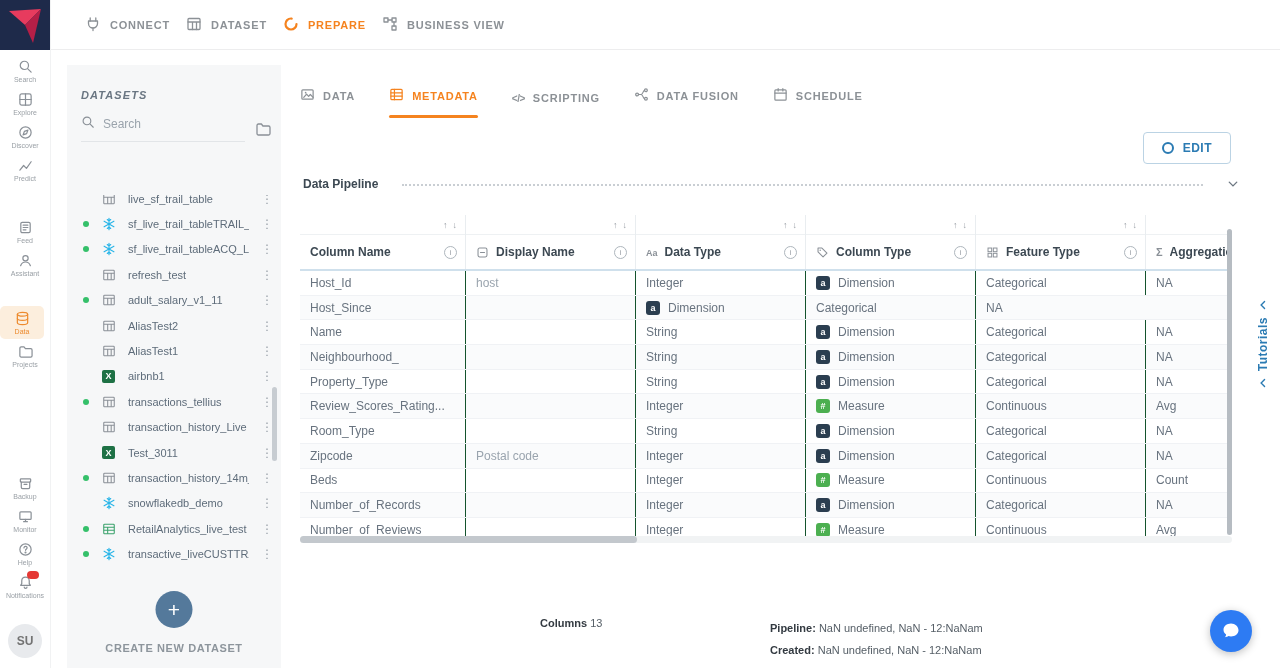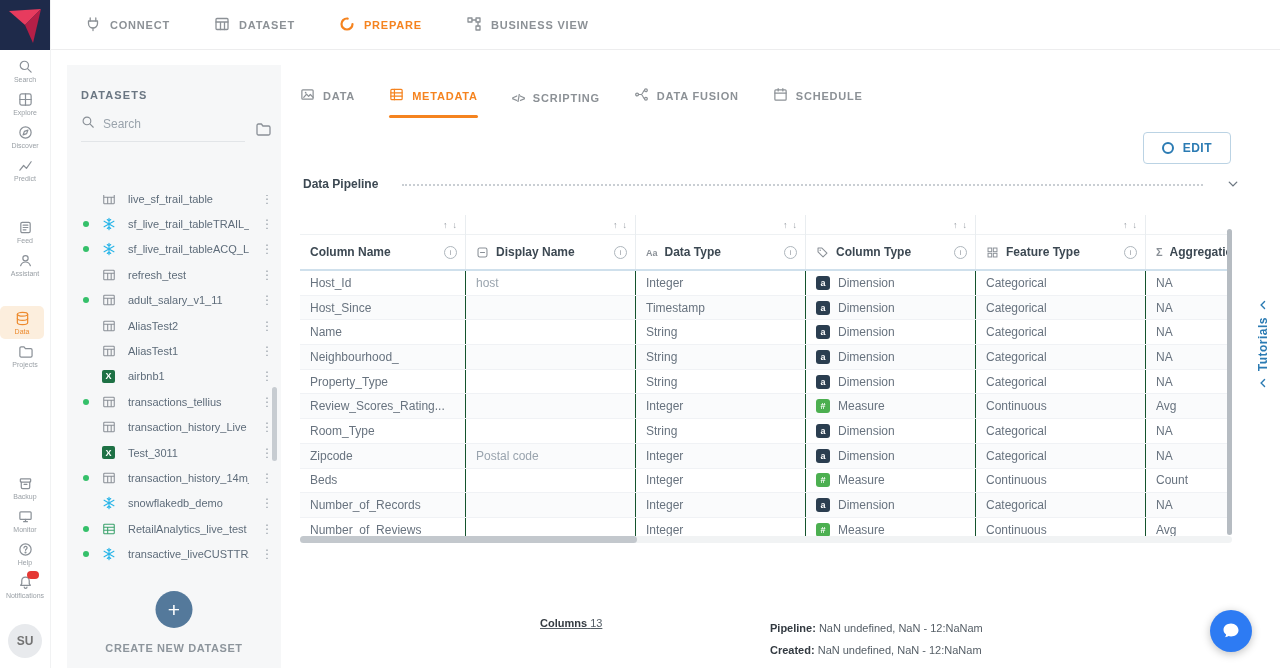--- a/index.html
+++ b/index.html
@@ -16,28 +16,28 @@
   .rail-items .rail-item:nth-child(9){margin-top:99px;}
   .rail-icon{width:16px;height:16px;display:flex;align-items:center;justify-content:center;position:relative;}
   .rail-icon svg{width:15px;height:15px;}
   .rail-label{font-size:7px;margin-top:2px;color:#9AA0A6;}
   .rail-item.active{background:#FCEEDD;border-radius:5px;width:44px;color:#ED8A2D;}
   .rail-item.active .rail-label{color:#ED8A2D;}
   .rail-item.badged .rail-icon::after{content:"";position:absolute;top:-3px;right:-6px;width:12px;height:8px;background:#E53935;border-radius:4px;}
   .rail-avatar{position:absolute;bottom:10px;left:8px;width:34px;height:34px;border-radius:50%;background:#E8EAED;color:#737373;font-size:12px;font-weight:bold;display:flex;align-items:center;justify-content:center;cursor:pointer;}
 
   
-  .topbar{position:absolute;left:50px;top:0;right:0;height:50px;background:#fff;border-bottom:1px solid #ededee;display:flex;align-items:center;gap:44px;padding-left:35px;box-sizing:border-box;z-index:5;}
+  .topbar{position:absolute;left:50px;top:0;right:0;height:50px;background:#fff;border-bottom:1px solid #ededee;display:flex;align-items:center;gap:16px;padding-left:35px;box-sizing:border-box;z-index:5;}
   .nav-item{display:flex;align-items:center;gap:9px;color:#8C9196;font-size:11px;font-weight:bold;letter-spacing:0.8px;cursor:pointer;white-space:nowrap;}
   .nav-item svg{width:16px;height:16px;}
   .nav-item.active{color:#F5831F;}
 
   
   .sidebar{position:absolute;left:67px;top:65px;width:214px;bottom:0;background:#F6F7F8;}
-  .sb-title{padding:24px 0 0 14px;font-size:11px;font-weight:bold;color:#6A7682;letter-spacing:1.1px;}
+  .sb-title{padding:24px 0 0 14px;font-size:11px;font-weight:bold;color:#6A7682;letter-spacing:1.1px;font-style:italic;}
   .sb-search-row{display:flex;align-items:center;margin:14px 10px 0 14px;gap:10px;}
   .sb-search-box{flex:1;display:flex;align-items:center;gap:8px;border-bottom:1px solid #E2E5E8;padding-bottom:8px;color:#8A9097;}
   .sb-search-box svg{width:14px;height:14px;flex:none;}
   .sb-search-input{border:none;background:transparent;outline:none;font-size:12px;color:#5E6A75;width:100%;font-family:inherit;padding:0;}
   .sb-search-input::placeholder{color:#9AA3AC;}
   .sb-folder{color:#8A9097;cursor:pointer;display:flex;}
   .sb-folder svg{width:16px;height:16px;}
   .ds-list{position:absolute;top:130px;left:0;right:0;bottom:104px;overflow:hidden;}
   .ds-item{height:25.4px;display:flex;align-items:center;padding:0 10px 0 16px;gap:12px;cursor:pointer;}
   .ds-item:first-child{margin-top:-9px;}
@@ -95,21 +95,21 @@
   .td:not(:first-child){border-left:1px solid #14532d;}
   .td .muted{color:#9AA4AE;}
   .badge{width:14px;height:14px;border-radius:3px;color:#fff;font-size:9px;font-weight:bold;display:flex;align-items:center;justify-content:center;margin-right:8px;flex:none;}
   .badge.dim{background:#2B3E50;}
   .badge.measure{background:#4CAF50;}
   .v-scrollbar{position:absolute;right:0;top:14px;bottom:2px;width:5px;background:#B6BCC2;border-radius:3px;cursor:pointer;}
 
   .h-scroll{position:absolute;left:19px;top:471px;width:932px;height:7px;background:#F1F3F4;border-radius:4px;cursor:pointer;}
   .h-thumb{width:337px;height:7px;background:#C3C8CD;border-radius:4px;}
 
-  .foot-columns{position:absolute;left:259px;top:552px;font-size:11px;color:#555E66;text-decoration:underline;}
+  .foot-columns{position:absolute;left:259px;top:552px;font-size:11px;color:#555E66;}
   .foot-meta{position:absolute;left:489px;top:552px;font-size:11px;color:#555E66;line-height:22px;}
   .b{font-weight:bold;color:#333A41;}
 
   
   .tutorials{position:absolute;right:10px;top:300px;display:flex;flex-direction:column;align-items:center;gap:7px;color:#2B7BB3;cursor:pointer;z-index:7;}
   .tut-text{writing-mode:vertical-rl;transform:rotate(180deg);font-size:12px;font-weight:bold;letter-spacing:0.5px;}
   .tut-chev{display:flex;}
   .tut-chev svg{width:10px;height:10px;}
   .chat-fab{position:absolute;right:28px;bottom:16px;width:42px;height:42px;border-radius:50%;background:#2D7BF3;border:none;display:flex;align-items:center;justify-content:center;box-shadow:0 2px 8px rgba(0,0,0,0.25);cursor:pointer;color:#fff;padding:0;z-index:8;}
 </style>
@@ -619,23 +619,20 @@
             </div>
           </div>
           <div class="tr">
             <div class="td">
               <span>Host_Since</span>
             </div>
             <div class="td">
               <span class="muted"></span>
             </div>
             <div class="td">
-              <span>Timestamp</span>
-            </div>
-            <div class="td">
               <span class="badge dim">a</span>
               <span>Dimension</span>
             </div>
             <div class="td">
               <span>Categorical</span>
             </div>
             <div class="td">
               <span>NA</span>
             </div>
           </div>

